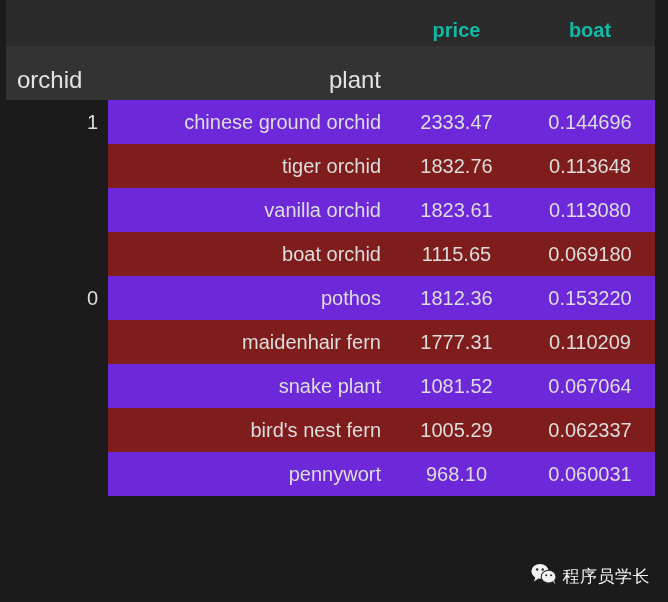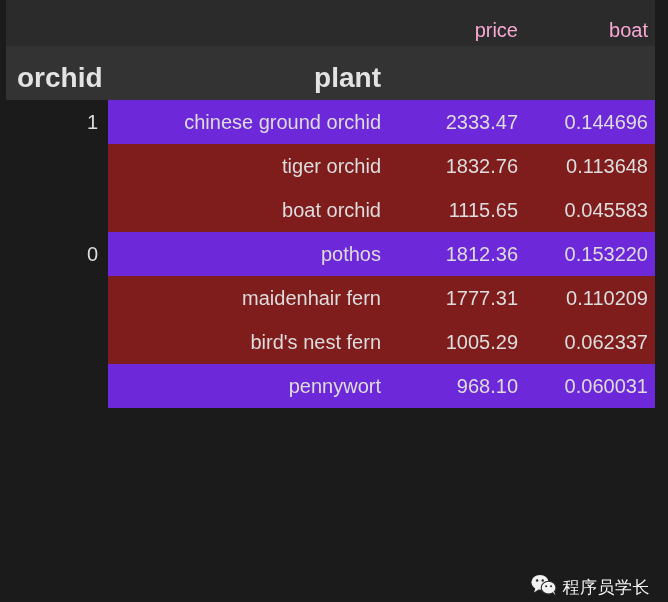--- a/index.html
+++ b/index.html
@@ -36,36 +36,36 @@
   table.df col.c-idx   { width: 102px; }
   table.df col.c-plant { width: 280px; }
   table.df col.c-price { width: 137px; }
   table.df col.c-perc  { width: 130px; }
 
   
   thead tr.hdr-cols th {
     background: #2b2b2b;
     height: 42px;
     padding: 0 7px 4px 7px;
-    font-weight: normal;
+    font-weight: bold;
     font-size: 20px;
-    color: #f9a8d4;
-    text-align: right;
+    color: #14b8a6;
+    text-align: center;
     vertical-align: bottom;
     border: 0;
   }
   thead tr.hdr-cols th.blank { background: #2b2b2b; }
 
   
   thead tr.hdr-idx th {
     background: #333333;
     height: 48px;
     padding: 0 7px 6px 7px;
-    font-weight: bold;
-    font-size: 28px;
+    font-weight: normal;
+    font-size: 24px;
     color: #e3e3e3;
     vertical-align: bottom;
     border: 0;
   }
   thead tr.hdr-idx th.idx-name  { text-align: left; padding-left: 11px; }
   thead tr.hdr-idx th.plant-name{ text-align: right; }
   thead tr.hdr-idx th.empty     { background: #333333; }
 
   
   tbody tr { height: 44px; }
@@ -79,32 +79,32 @@
     background: #1b1b1b;
     white-space: nowrap;
     overflow: hidden;
   }
   tbody td.idx {
     text-align: right;
     background: #1b1b1b !important;
     padding-right: 10px;
   }
   tbody td.plant { text-align: right; }
-  tbody td.num   { text-align: right; }
+  tbody td.num   { text-align: center; }
 
   tbody tr.odd td.plant,
   tbody tr.odd td.num { background: #7f1d1d; }
   tbody tr.even td.plant,
   tbody tr.even td.num { background: #6d28d9; }
 
   
   .watermark {
     position: absolute;
     right: 18px;
-    bottom: 2px;
+    bottom: 13px;
     display: flex;
     align-items: center;
     gap: 6px;
     pointer-events: none;
   }
   .watermark .wm-text {
     font-size: 17px;
     color: #f2f2f2;
     font-family: "DejaVu Sans", sans-serif;
     letter-spacing: 0.5px;
@@ -145,37 +145,49 @@
           <td class="plant">chinese ground orchid</td>
           <td class="num">2333.47</td>
           <td class="num">0.144696</td>
         </tr>
         <tr class="odd">
           <td class="idx"></td>
           <td class="plant">tiger orchid</td>
           <td class="num">1832.76</td>
           <td class="num">0.113648</td>
         </tr>
+        <tr class="even">
+          <td class="idx"></td>
+          <td class="plant">vanilla orchid</td>
+          <td class="num">1823.61</td>
+          <td class="num">0.113080</td>
+        </tr>
         <tr class="odd">
           <td class="idx"></td>
           <td class="plant">boat orchid</td>
           <td class="num">1115.65</td>
-          <td class="num">0.045583</td>
+          <td class="num">0.069180</td>
         </tr>
         <tr class="even">
           <td class="idx">0</td>
           <td class="plant">pothos</td>
           <td class="num">1812.36</td>
           <td class="num">0.153220</td>
         </tr>
         <tr class="odd">
           <td class="idx"></td>
           <td class="plant">maidenhair fern</td>
           <td class="num">1777.31</td>
           <td class="num">0.110209</td>
+        </tr>
+        <tr class="even">
+          <td class="idx"></td>
+          <td class="plant">snake plant</td>
+          <td class="num">1081.52</td>
+          <td class="num">0.067064</td>
         </tr>
         <tr class="odd">
           <td class="idx"></td>
           <td class="plant">bird's nest fern</td>
           <td class="num">1005.29</td>
           <td class="num">0.062337</td>
         </tr>
         <tr class="even">
           <td class="idx"></td>
           <td class="plant">pennywort</td>

